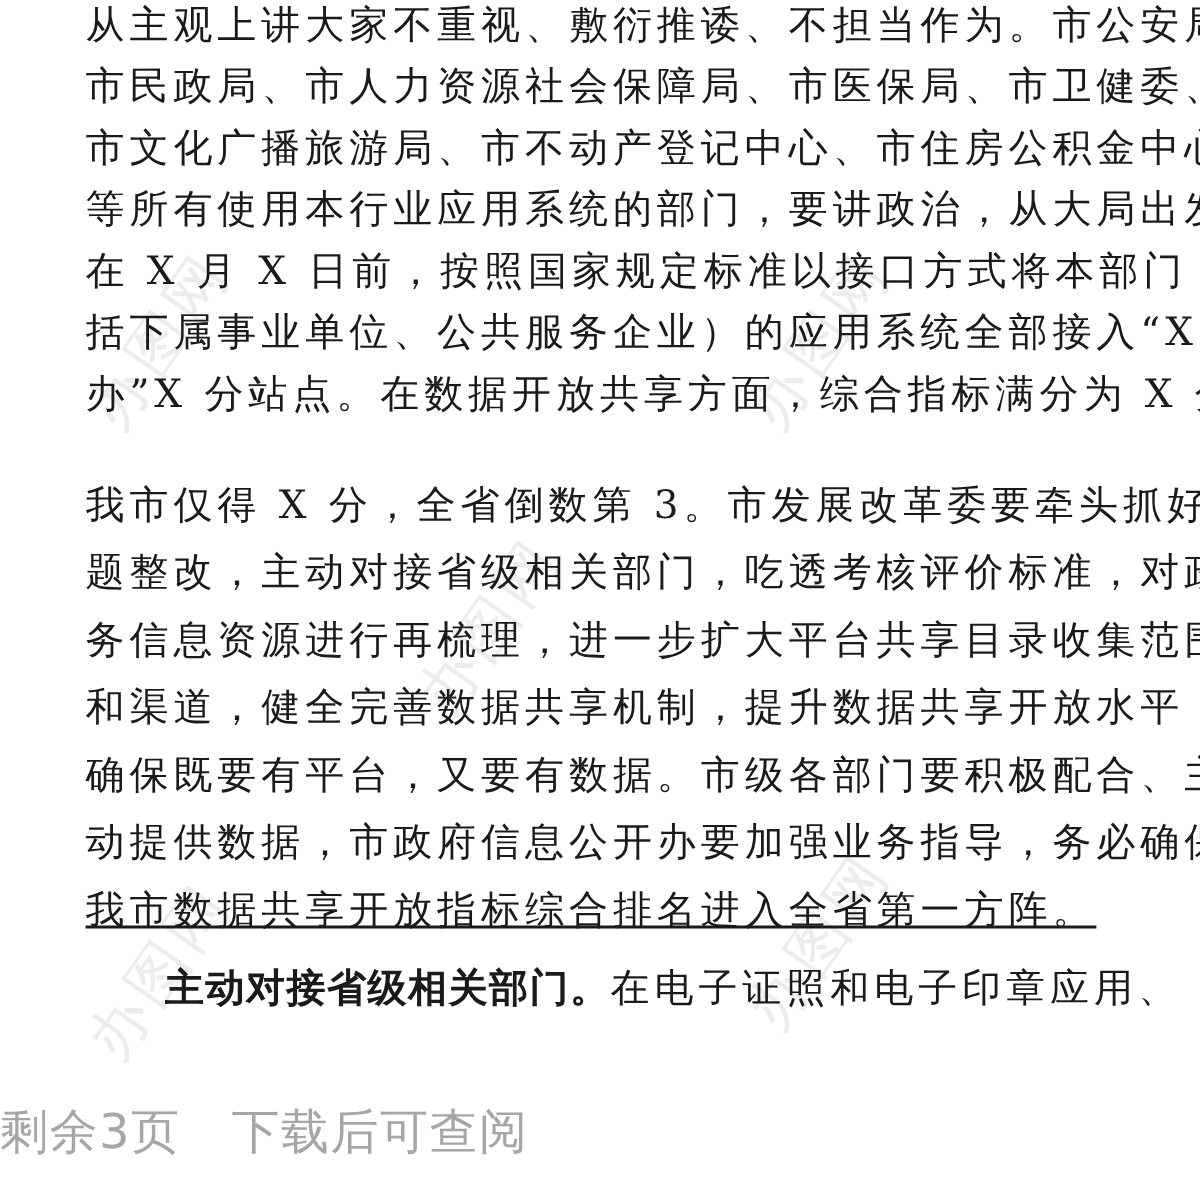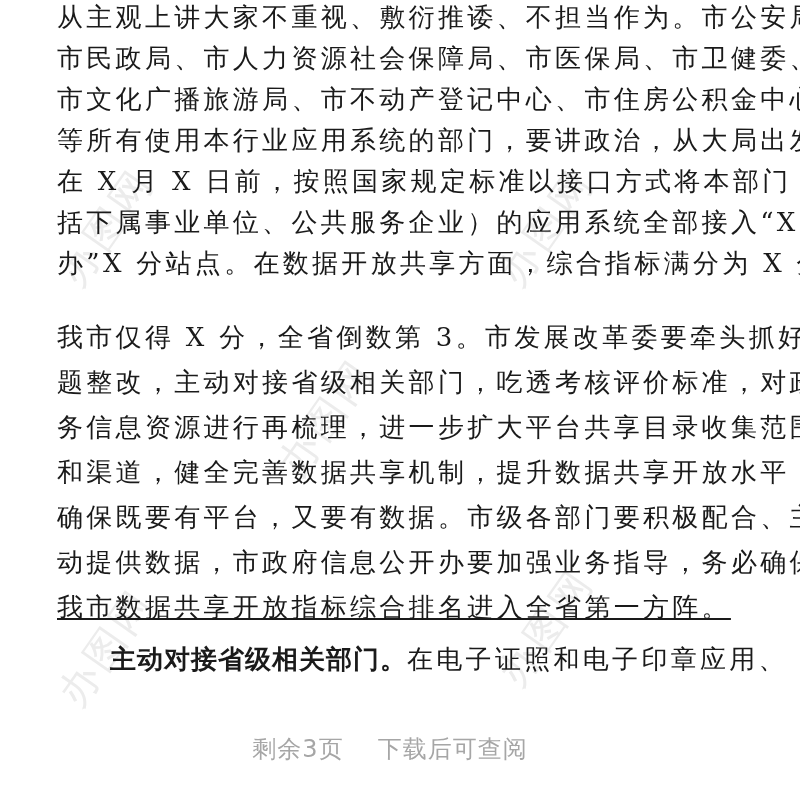--- a/index.html
+++ b/index.html
@@ -15,23 +15,23 @@
     letter-spacing: 3.3px; line-height: 34px;
   }
   .line.indent { left: 110px; width: 640px; }
   .bold { font-weight: bold; font-family: "DejaVu Sans", "Liberation Sans", sans-serif; letter-spacing: 1px; }
   .watermark {
     position: absolute; color: #e4e4e4; font-size: 40px;
     font-family: "DejaVu Sans", sans-serif; transform: rotate(-55deg);
     pointer-events: none; opacity: 0.7; letter-spacing: 4px;
   }
   .more-prompt {
-    position: absolute; left: 0; top: 733px; width: 780px; text-align: center;
+    position: absolute; left: 0; top: 733px; width: 780px; 
     font-family: "DejaVu Sans", "Liberation Sans", sans-serif;
-    font-size: 24px; color: #a6a6a6; letter-spacing: 1px;
+    font-size: 32px; color: #a6a6a6; letter-spacing: 1px;
   }
   .more-prompt .gap { display: inline-block; width: 34px; }
 </style>
 </head>
 <body>
 
 <div class="page">
 
   <div class="watermark" style="left:40px; top:200px;">办图网</div>
   <div class="watermark" style="left:480px; top:200px;">办图网</div>

